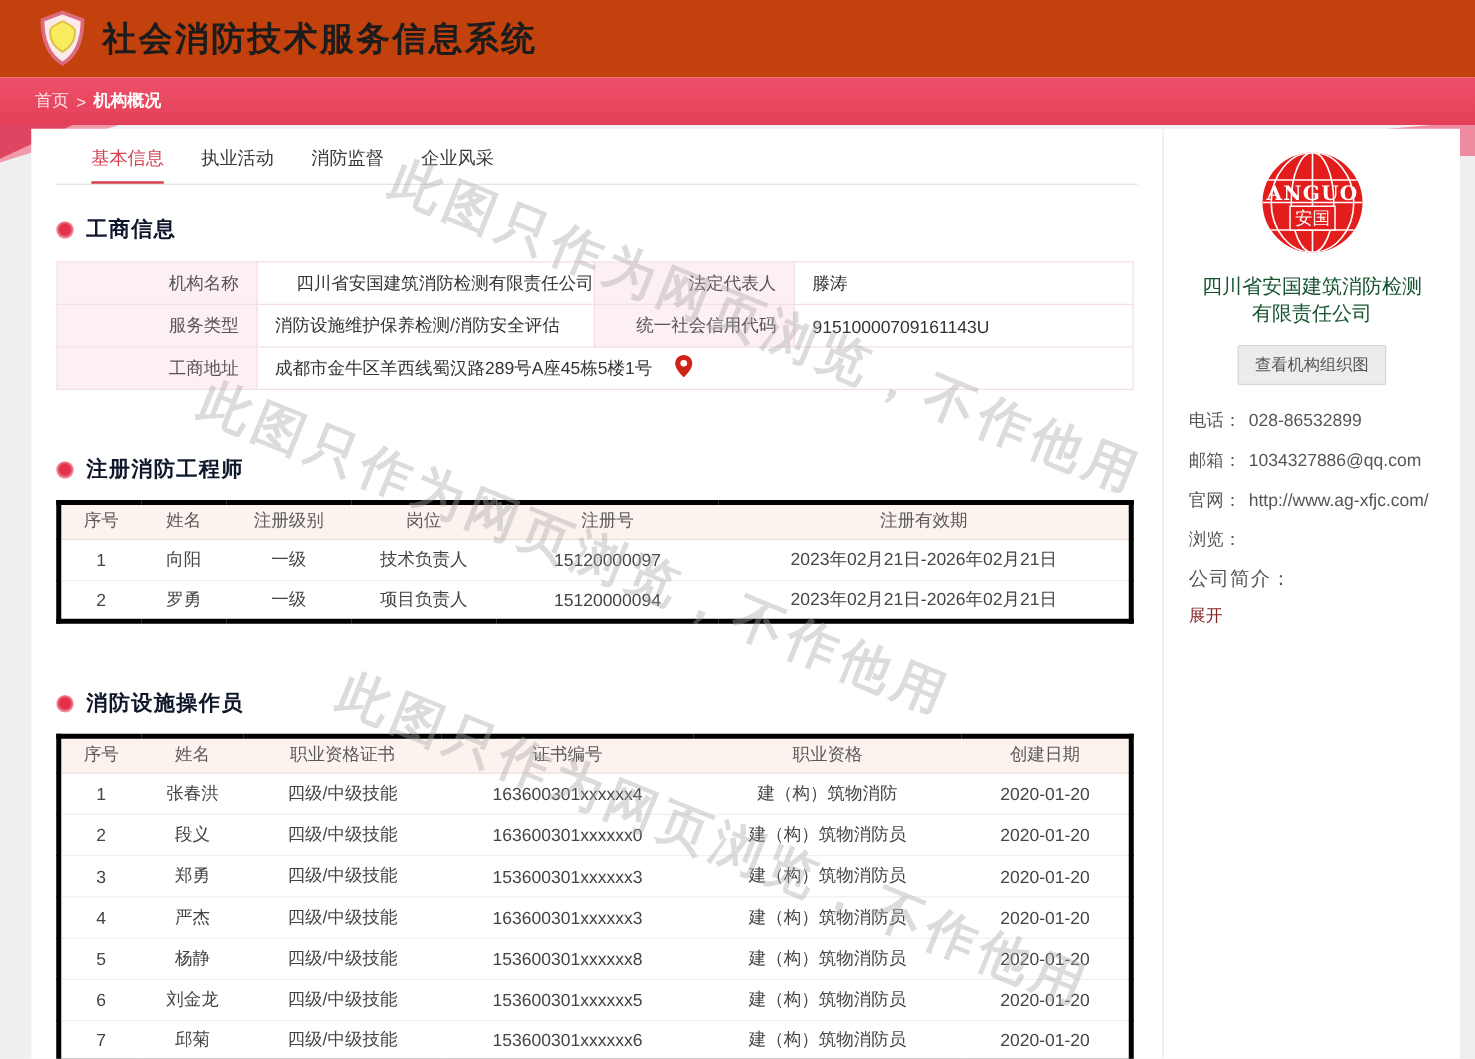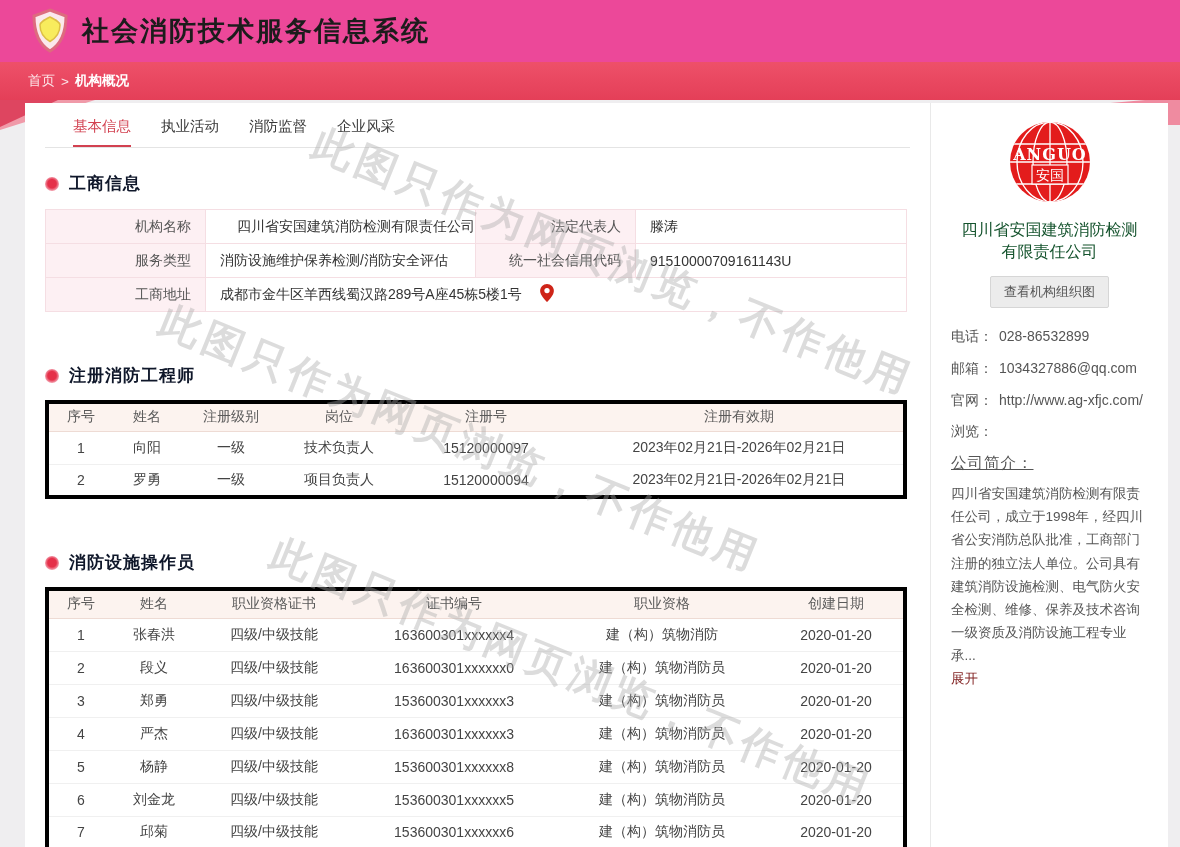--- a/index.html
+++ b/index.html
@@ -1,20 +1,20 @@
 <!DOCTYPE html>
 <html><head>
 <meta charset="utf-8">
 <style>
   * { margin:0; padding:0; box-sizing:border-box; }
   html,body { width:1180px; height:847px; overflow:hidden; }
   body { background:#efeef0; font-family:"Liberation Sans","DejaVu Sans",sans-serif; position:relative; }
 
   
-  .top-header { height:62px; background:#ec4899; display:flex; align-items:center; padding-left:30px; }
+  .top-header { height:62px; background:#c2410c; display:flex; align-items:center; padding-left:30px; }
   .site-title { font-family:"DejaVu Serif","Liberation Serif",serif; font-weight:700; font-size:27px; color:#1c1c1c; letter-spacing:2px; margin-left:12px; }
 
   
   .crumb-band { height:38px; background:linear-gradient(180deg,#ee5069,#e43f58); display:flex; align-items:center; padding-left:28px; font-size:13.5px; color:#fff; position:relative; z-index:3; }
   .crumb-home { color:rgba(255,255,255,.85); cursor:pointer; }
   .crumb-sep { margin:0 6px; color:rgba(255,255,255,.85); }
   .crumb-cur { color:#fff; font-weight:bold; }
 
   
   .rb { position:absolute; pointer-events:none; }
@@ -54,21 +54,21 @@
   .data-table td { color:#444; font-size:14px; height:33px; text-align:center; border-bottom:1px solid #f0f0f0; }
 
   
   .logo-wrap { width:82px; height:82px; margin:4px auto 16px auto; }
   .side-company { text-align:center; color:#14532d; font-size:16px; line-height:1.35; }
   .org-btn { display:block; margin:14px auto 4px auto; background:#ececec; border:1px solid #d6d6d6; border-radius:2px; color:#555; font-size:13px; padding:6px 13px; cursor:pointer; font-family:inherit; }
   .contacts { margin-top:18px; }
   .c-row { display:flex; font-size:14px; color:#555; margin-bottom:10px; line-height:1.55; }
   .c-lbl { flex:0 0 48px; }
   .c-val { flex:1; word-break:break-all; color:#555; }
-  .profile-title { font-size:15.5px; color:#555; margin:10px 0 8px 0; letter-spacing:1px;text-decoration:underline; }
+  .profile-title { font-size:15.5px; color:#555; margin:10px 0 8px 0; letter-spacing:1px; }
   .profile-text { font-size:13.5px; color:#555; line-height:1.72; }
   .expand-link { color:#7f1d1d; font-size:13.5px; cursor:pointer; display:inline-block; margin-top:2px; }
 
   
   .wm { position:absolute; z-index:60; white-space:nowrap; pointer-events:none;
         font-size:41px; font-weight:700; letter-spacing:5px; color:rgba(168,168,168,.40);
         transform:rotate(22deg); transform-origin:left top; }
   .wm1 { left:325px; top:116px; }
   .wm2 { left:172px; top:293px; }
   .wm3 { left:283px; top:526px; }
@@ -289,20 +289,19 @@
         <span class="c-lbl">官网：</span>
         <span class="c-val">http://www.ag-xfjc.com/</span>
       </div>
       <div class="c-row">
         <span class="c-lbl">浏览：</span>
         <span class="c-val"></span>
       </div>
     </div>
 
     <div class="profile-title">公司简介：</div>
-    <div class="profile-text">四川省安国建筑消防检测有限责任公司，成立于1998年，经四川省公安消防总队批准，工商部门注册的独立法人单位。公司具有建筑消防设施检测、电气防火安全检测、维修、保养及技术咨询一级资质及消防设施工程专业承...</div>
     <span class="expand-link">展开</span>
   </div>
 </div>
 
 <div class="wm wm1">此图只作为网页浏览，不作他用</div>
 <div class="wm wm2">此图只作为网页浏览，不作他用</div>
 <div class="wm wm3">此图只作为网页浏览，不作他用</div>
 
 </body></html>

